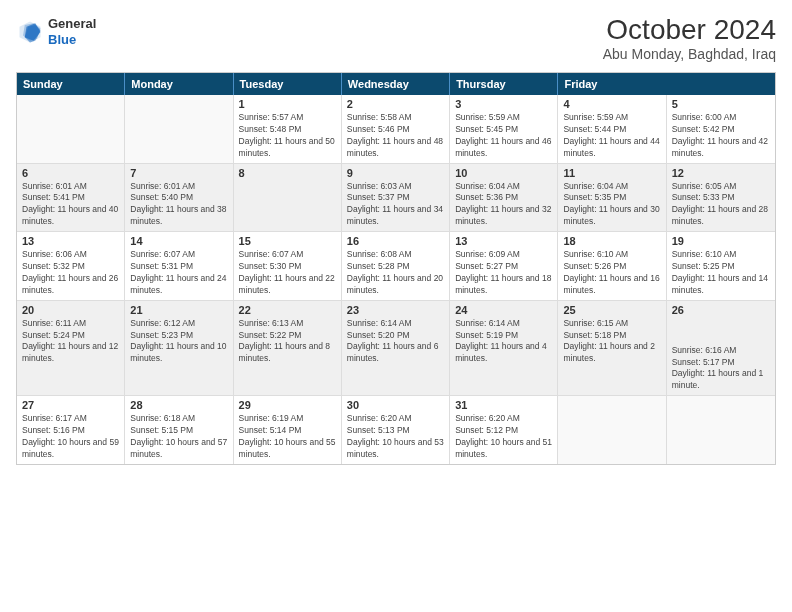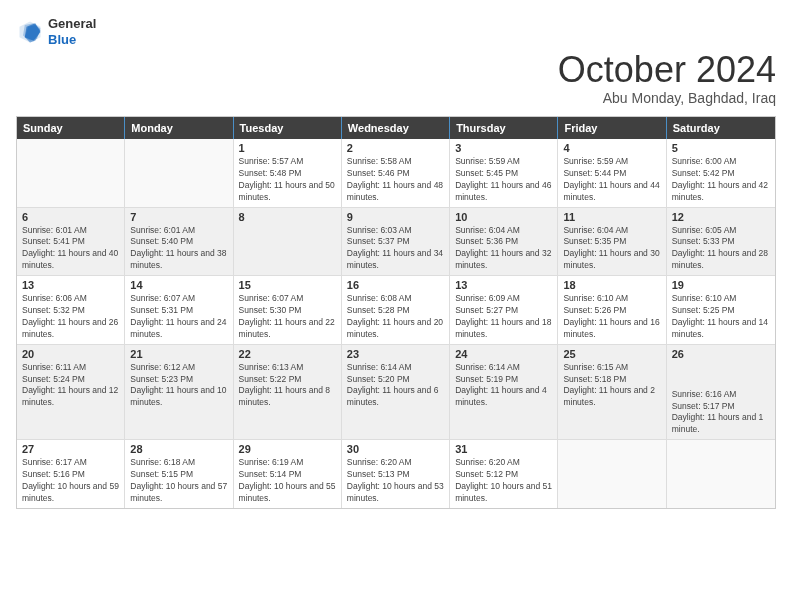--- a/index.html
+++ b/index.html
@@ -36,41 +36,40 @@
     .logo-general { color: #333; }
     .logo-blue { color: #1a6abf; }
     .logo-icon {
       width: 28px;
       height: 28px;
     }
     .title-block {
       text-align: right;
     }
     .month-title {
-      font-size: 36px;
+      font-size: 28px;
       font-weight: 300;
       color: #333;
       line-height: 1;
-      margin-top: 36px;
     }
     .location {
       font-size: 14px;
       color: #555;
       margin-top: 2px;
     }
     .calendar {
       flex: 1;
       display: flex;
       flex-direction: column;
       border: 1px solid #ccc;
     }
     .cal-header {
       display: grid;
       grid-template-columns: repeat(7, 1fr);
-      background: #404040;
+      background: #0c4a6e;
     }
     .cal-header-cell {
       color: white;
       font-size: 11px;
       font-weight: bold;
       padding: 5px 6px;
       border-right: 1px solid #4a8fc7;
     }
     .cal-header-cell:last-child { border-right: none; }
     .cal-body {
@@ -131,21 +130,20 @@
   </div>
 
   <div class="calendar">
     <div class="cal-header">
       <div class="cal-header-cell">Sunday</div>
       <div class="cal-header-cell">Monday</div>
       <div class="cal-header-cell">Tuesday</div>
       <div class="cal-header-cell">Wednesday</div>
       <div class="cal-header-cell">Thursday</div>
       <div class="cal-header-cell">Friday</div>
-      <div class="cal-header-cell">Saturday</div>
     </div>
     <div class="cal-body" id="cal-body">
     <div class="cal-row">
           <div class="cal-cell empty"></div>
           <div class="cal-cell empty"></div>
           <div class="cal-cell">
             <div class="day-num">1</div>
             <div class="cell-text" style="white-space: pre-line;">Sunrise: 5:57 AM
 Sunset: 5:48 PM
 Daylight: 11 hours and 50 minutes.</div>

